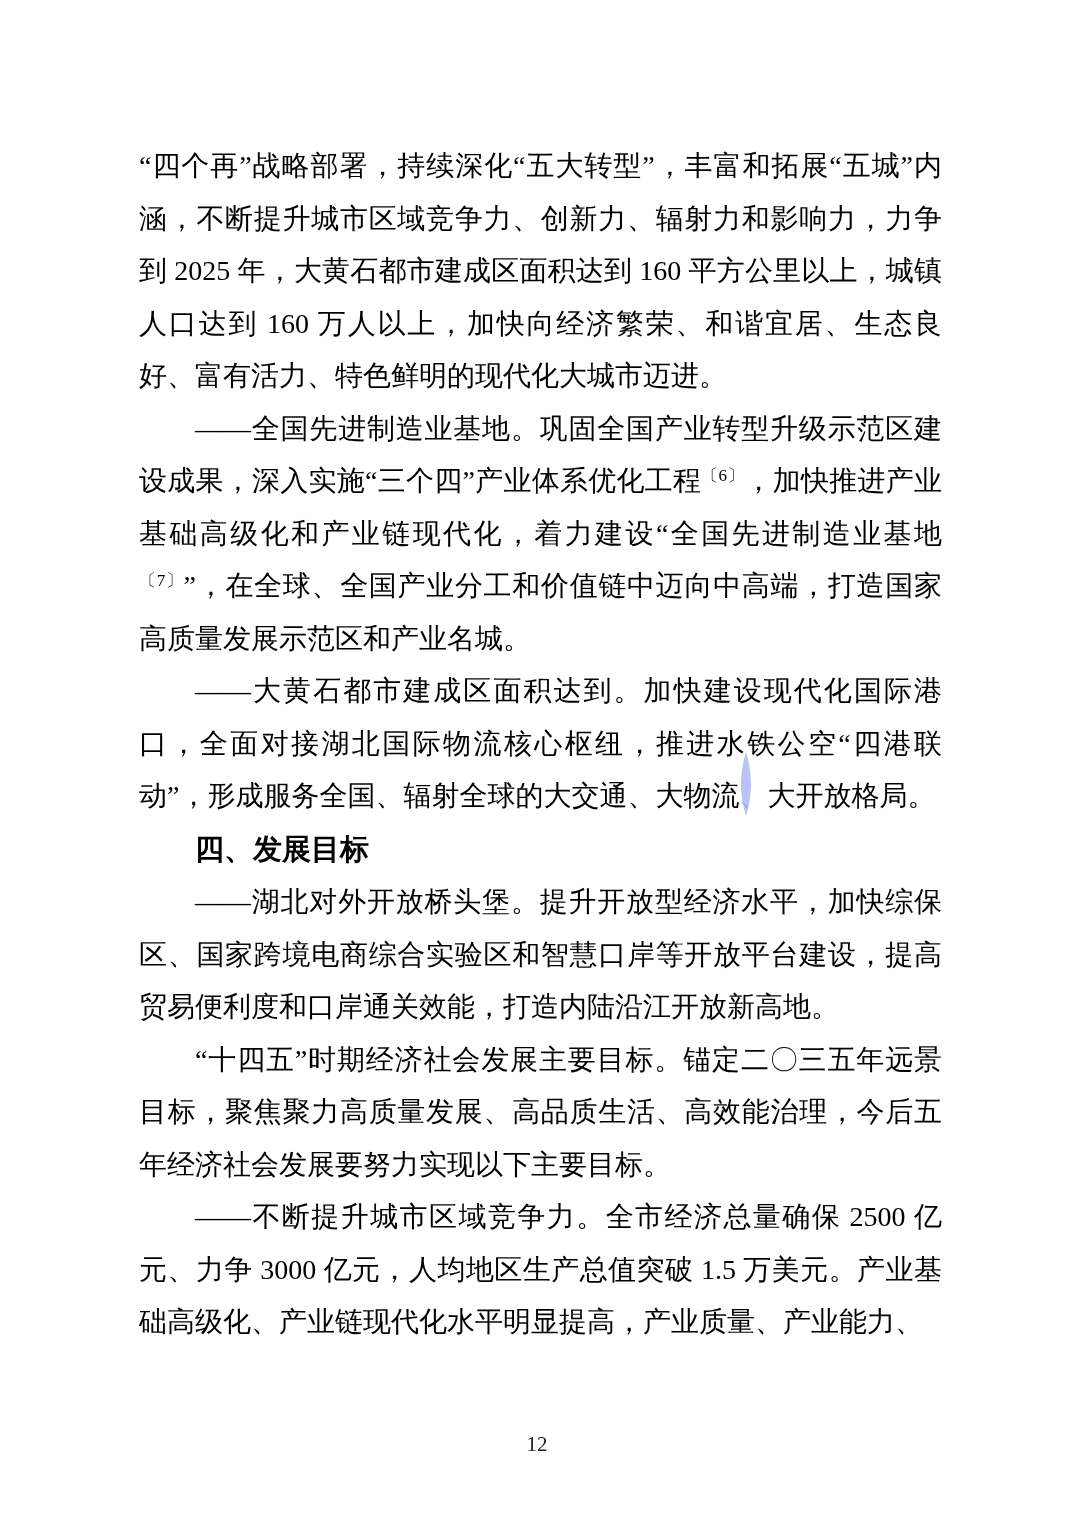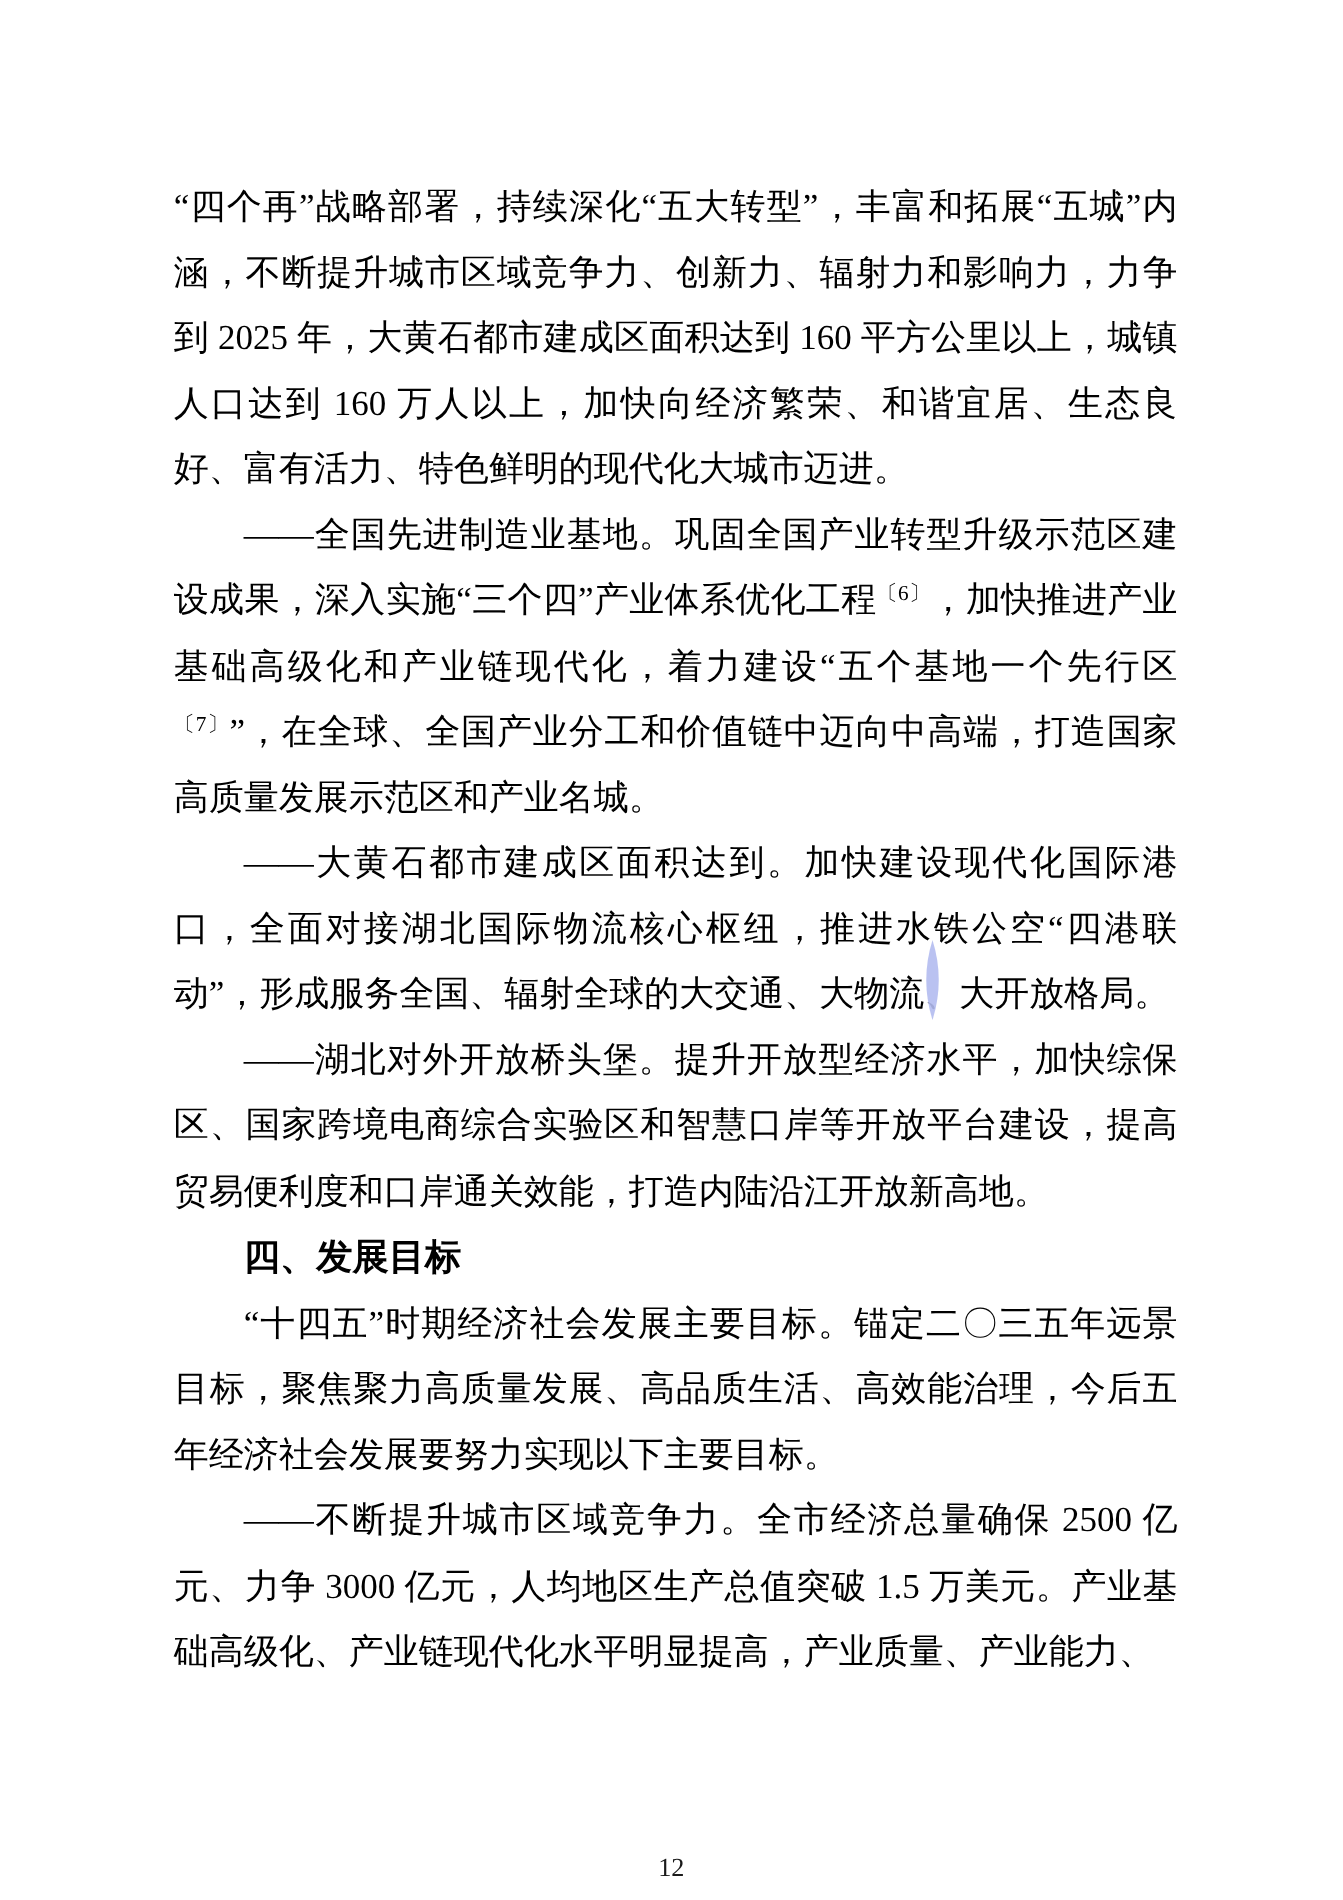--- a/index.html
+++ b/index.html
@@ -53,43 +53,43 @@
     left: 734px;
     top: 752px;
     width: 24px;
     height: 64px;
     pointer-events: none;
   }
   .page-footer {
     position: absolute;
     left: 0;
     right: 0;
-    top: 1482px;
+    top: 1432px;
     text-align: center;
     font-size: 21px;
     color: #1a1a1a;
   }
 </style>
 </head>
 <body>
 
 <div class="page">
 
   <div class="text-block">
 
     <p class="para"><span>“四个再”战略部署，持续深化“五大转型”，丰富和拓展“五城”内涵，不断提升城市区域竞争力、创新力、辐射力和影响力，力争到 2025 年，大黄石都市建成区面积达到 160 平方公里以上，城镇人口达到 160 万人以上，加快向经济繁荣、和谐宜居、生态良好、富有活力、特色鲜明的现代化大城市迈进。</span></p>
 
 
-    <p class="para indent"><span class="seg-bold">——全国先进制造业基地。</span><span>巩固全国产业转型升级示范区建设成果，深入实施“三个四”产业体系优化工程</span><sup class="fnote">〔6〕</sup><span>，加快推进产业基础高级化和产业链现代化，着力建设“五个基地一个先行区</span><sup class="fnote">〔7〕</sup><span>”，在全球、全国产业分工和价值链中迈向中高端，打造国家高质量发展示范区和产业名城。</span></p>
+    <p class="para indent"><span class="seg-bold">——全国先进制造业基地。</span><span>巩固全国产业转型升级示范区建设成果，深入实施“三个四”产业体系优化工程</span><sup class="fnote">〔6〕</sup><span>，加快推进产业基础高级化和产业链现代化，着力建设“全国先进制造业基地</span><sup class="fnote">〔7〕</sup><span>”，在全球、全国产业分工和价值链中迈向中高端，打造国家高质量发展示范区和产业名城。</span></p>
 
     <p class="para indent"><span class="seg-bold">——大黄石都市建成区面积达到。</span><span>加快建设现代化国际港口，全面对接湖北国际物流核心枢纽，推进水铁公空“四港联动”，形成服务全国、辐射全球的大交通、大物流、大开放格局。</span></p>
 
+    <p class="para indent"><span class="heading-text">四、发展目标</span></p>
+
     <p class="para indent"><span class="seg-bold">——湖北对外开放桥头堡。</span><span>提升开放型经济水平，加快综保区、国家跨境电商综合实验区和智慧口岸等开放平台建设，提高贸易便利度和口岸通关效能，打造内陆沿江开放新高地。</span></p>
-
-    <p class="para indent"><span class="heading-text">四、发展目标</span></p>
 
     <p class="para indent"><span>“十四五”时期经济社会发展主要目标。锚定二〇三五年远景目标，聚焦聚力高质量发展、高品质生活、高效能治理，今后五年经济社会发展要努力实现以下主要目标。</span></p>
 
     <p class="para indent"><span class="seg-bold">——不断提升城市区域竞争力。</span><span>全市经济总量确保 2500 亿元、力争 3000 亿元，人均地区生产总值突破 1.5 万美元。产业基础高级化、产业链现代化水平明显提高，产业质量、产业能力、</span></p>
 
   </div>
 
   <svg class="lens-annotation" viewBox="0 0 24 64" xmlns="http://www.w3.org/2000/svg">
     <path d="M12,0 Q22,32 12,64 Q2,32 12,0 Z" opacity="0.9" fill="#b3bbf0"></path>
   </svg>

